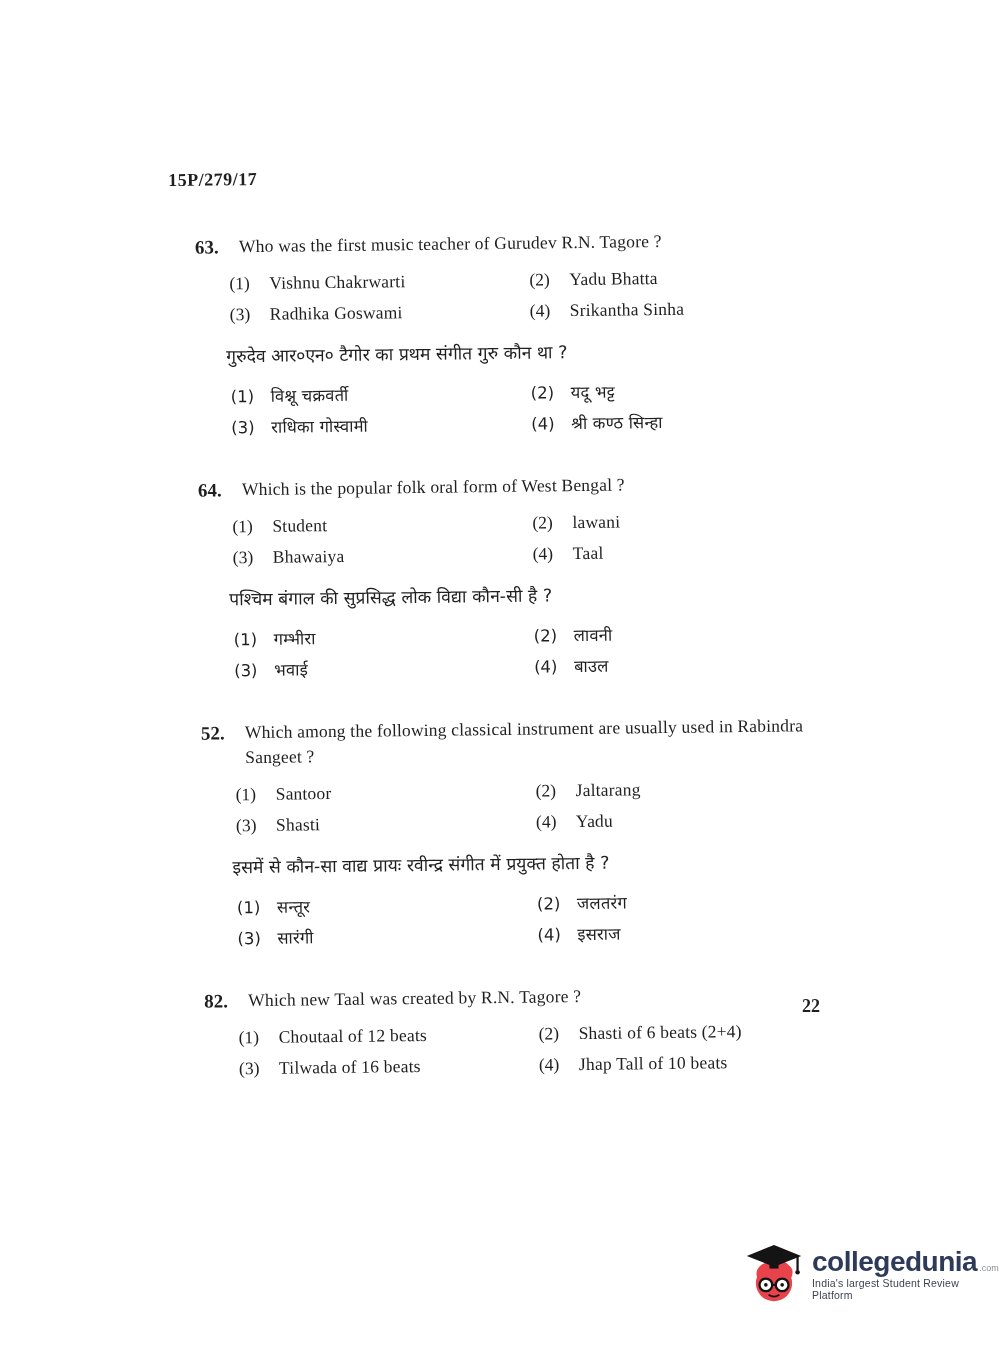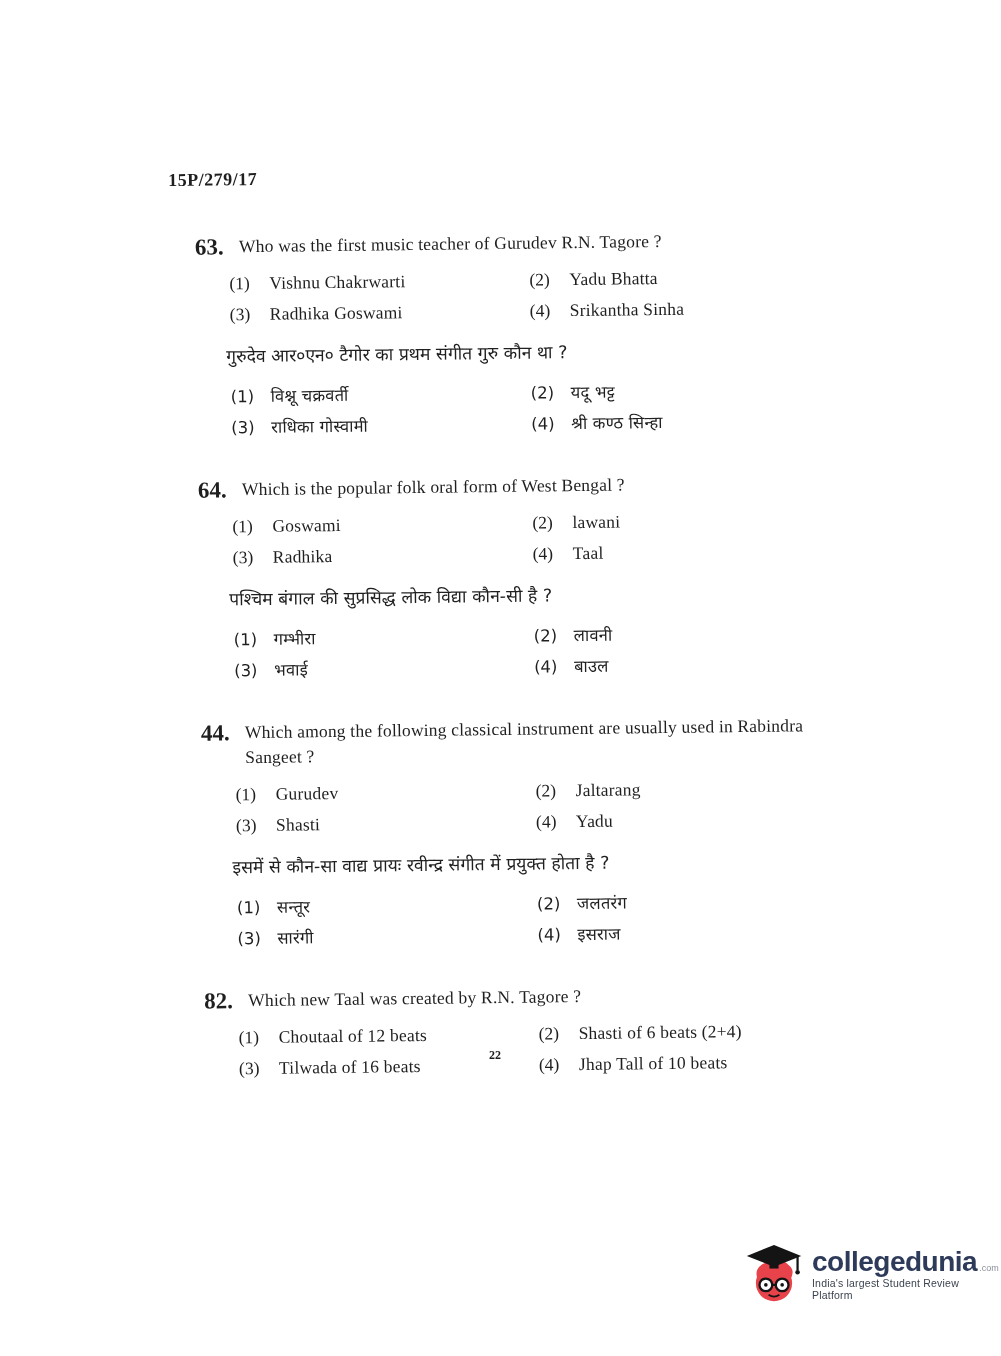--- a/index.html
+++ b/index.html
@@ -23,21 +23,21 @@
   }
   .paper-code {
     font-weight: bold;
     font-size: 18px;
     letter-spacing: 0.5px;
   }
   .questions { margin-top: 44px; }
 
   .question { margin-bottom: 34px; padding-left: 26px; }
   .q-head { display: flex; line-height: 25px; }
-  .q-num { width: 44px; font-weight: bold; font-size: 23px; flex: 0 0 44px; }
+  .q-num { width: 44px; font-weight: bold; font-size: 19px; flex: 0 0 44px; }
   .q-text { flex: 1; font-size: 17.5px; letter-spacing: 0.2px; }
 
   .options {
     display: grid;
     grid-template-columns: 300px auto;
     row-gap: 1px;
     margin: 9px 0 6px 34px;
   }
   .option { display: flex; font-size: 17.5px; line-height: 30px; }
   .opt-num { width: 40px; flex: 0 0 40px; }
@@ -46,25 +46,25 @@
   .hindi-q {
     margin: 10px 0 4px 30px;
     font-size: 17.5px;
     line-height: 34px;
     font-family: "DejaVu Sans", sans-serif;
   }
   .options.hindi .option { font-family: "DejaVu Sans", sans-serif; font-size: 16.5px; }
 
   .page-number {
     position: absolute;
-    left: 170px; top: 1048px;
+    left: 170px; top: 996px;
     width: 650px;
-    text-align: center;
+    text-align: right;
     font-weight: bold;
-    font-size: 12px;
+    font-size: 18px;
   }
 
   .footer-brand {
     position: absolute;
     left: 745px; top: 1243px;
     display: flex;
     align-items: center;
     gap: 9px;
   }
   .mascot { width: 58px; height: 62px; display: inline-block; }
@@ -147,29 +147,29 @@
       </section>
 
       <section class="question">
         <div class="q-head">
           <span class="q-num">64.</span>
           <span class="q-text">Which is the popular folk oral form of West Bengal ?</span>
         </div>
         <div class="options">
           <div class="option">
             <span class="opt-num">(1)</span>
-            <span class="opt-label">Goswami</span>
+            <span class="opt-label">Student</span>
           </div>
           <div class="option">
             <span class="opt-num">(2)</span>
             <span class="opt-label">lawani</span>
           </div>
           <div class="option">
             <span class="opt-num">(3)</span>
-            <span class="opt-label">Radhika</span>
+            <span class="opt-label">Bhawaiya</span>
           </div>
           <div class="option">
             <span class="opt-num">(4)</span>
             <span class="opt-label">Taal</span>
           </div>
         </div>
         <div class="hindi-q">पश्चिम बंगाल की सुप्रसिद्ध लोक विद्या कौन-सी है ?</div>
         <div class="options hindi">
           <div class="option">
             <span class="opt-num">(1)</span>
@@ -185,27 +185,27 @@
           </div>
           <div class="option">
             <span class="opt-num">(4)</span>
             <span class="opt-label">बाउल</span>
           </div>
         </div>
       </section>
 
       <section class="question">
         <div class="q-head">
-          <span class="q-num">44.</span>
+          <span class="q-num">52.</span>
           <span class="q-text">Which among the following classical instrument are usually used in Rabindra Sangeet ?</span>
         </div>
         <div class="options">
           <div class="option">
             <span class="opt-num">(1)</span>
-            <span class="opt-label">Gurudev</span>
+            <span class="opt-label">Santoor</span>
           </div>
           <div class="option">
             <span class="opt-num">(2)</span>
             <span class="opt-label">Jaltarang</span>
           </div>
           <div class="option">
             <span class="opt-num">(3)</span>
             <span class="opt-label">Shasti</span>
           </div>
           <div class="option">

